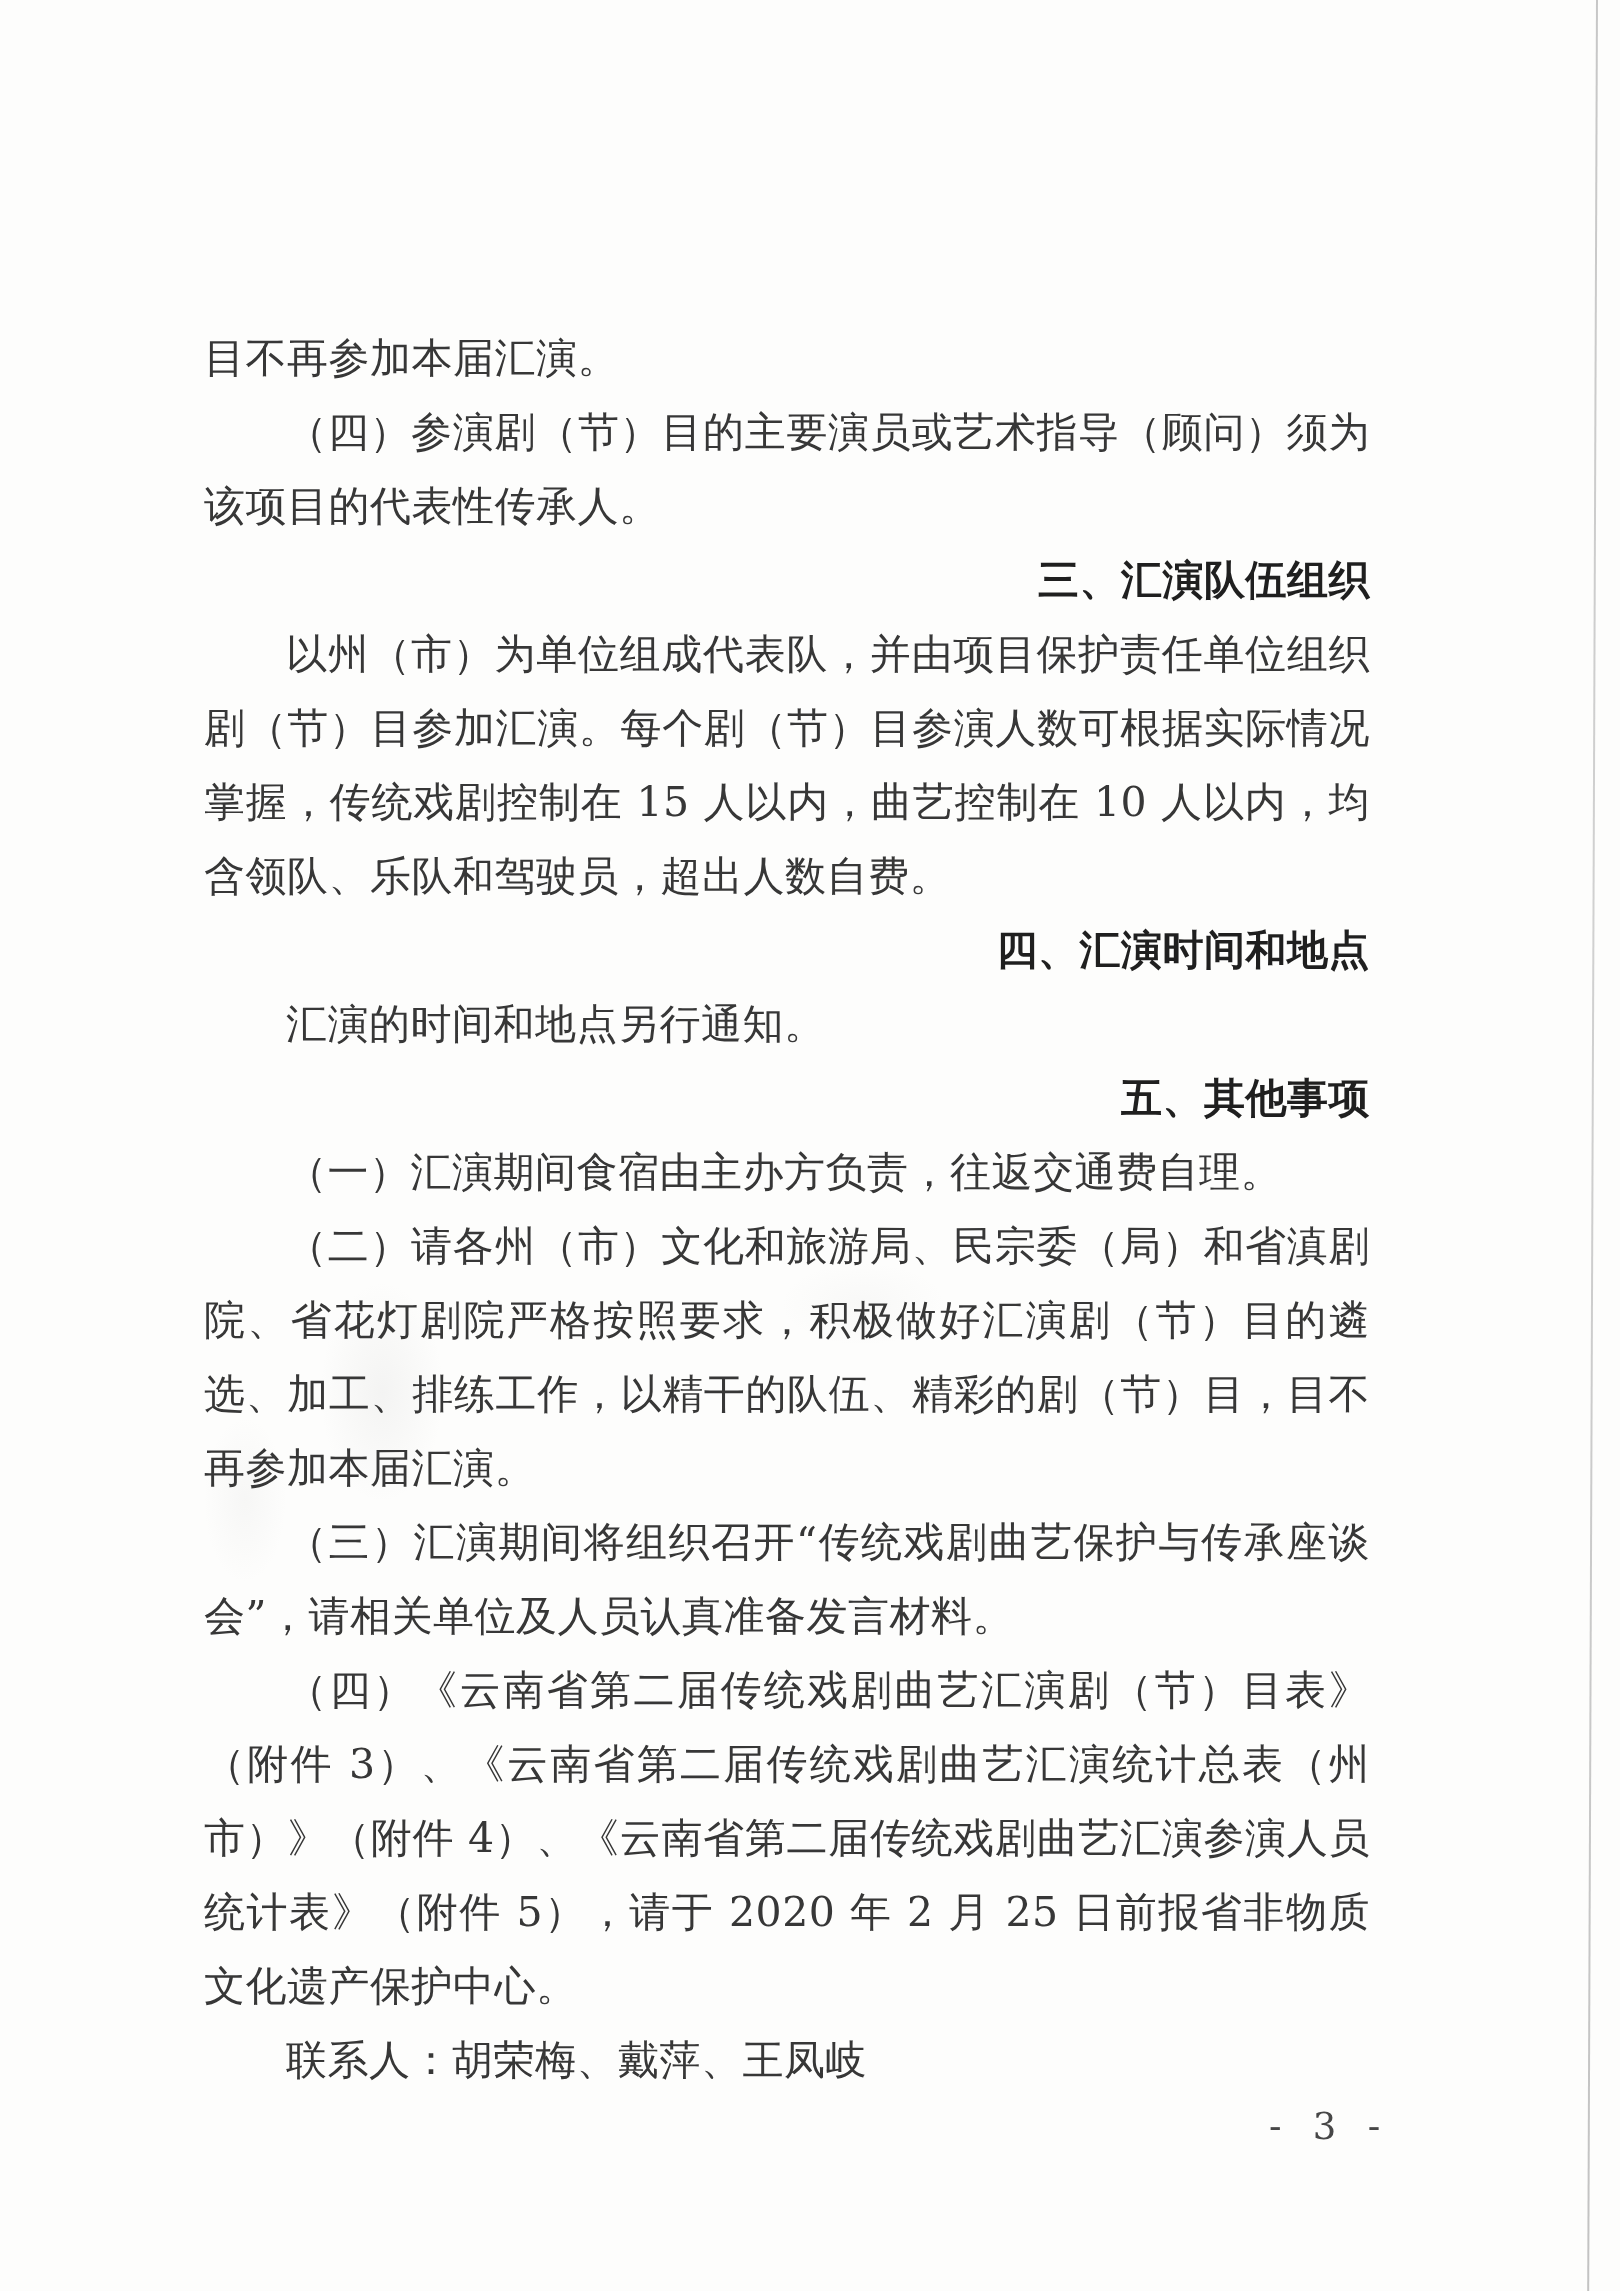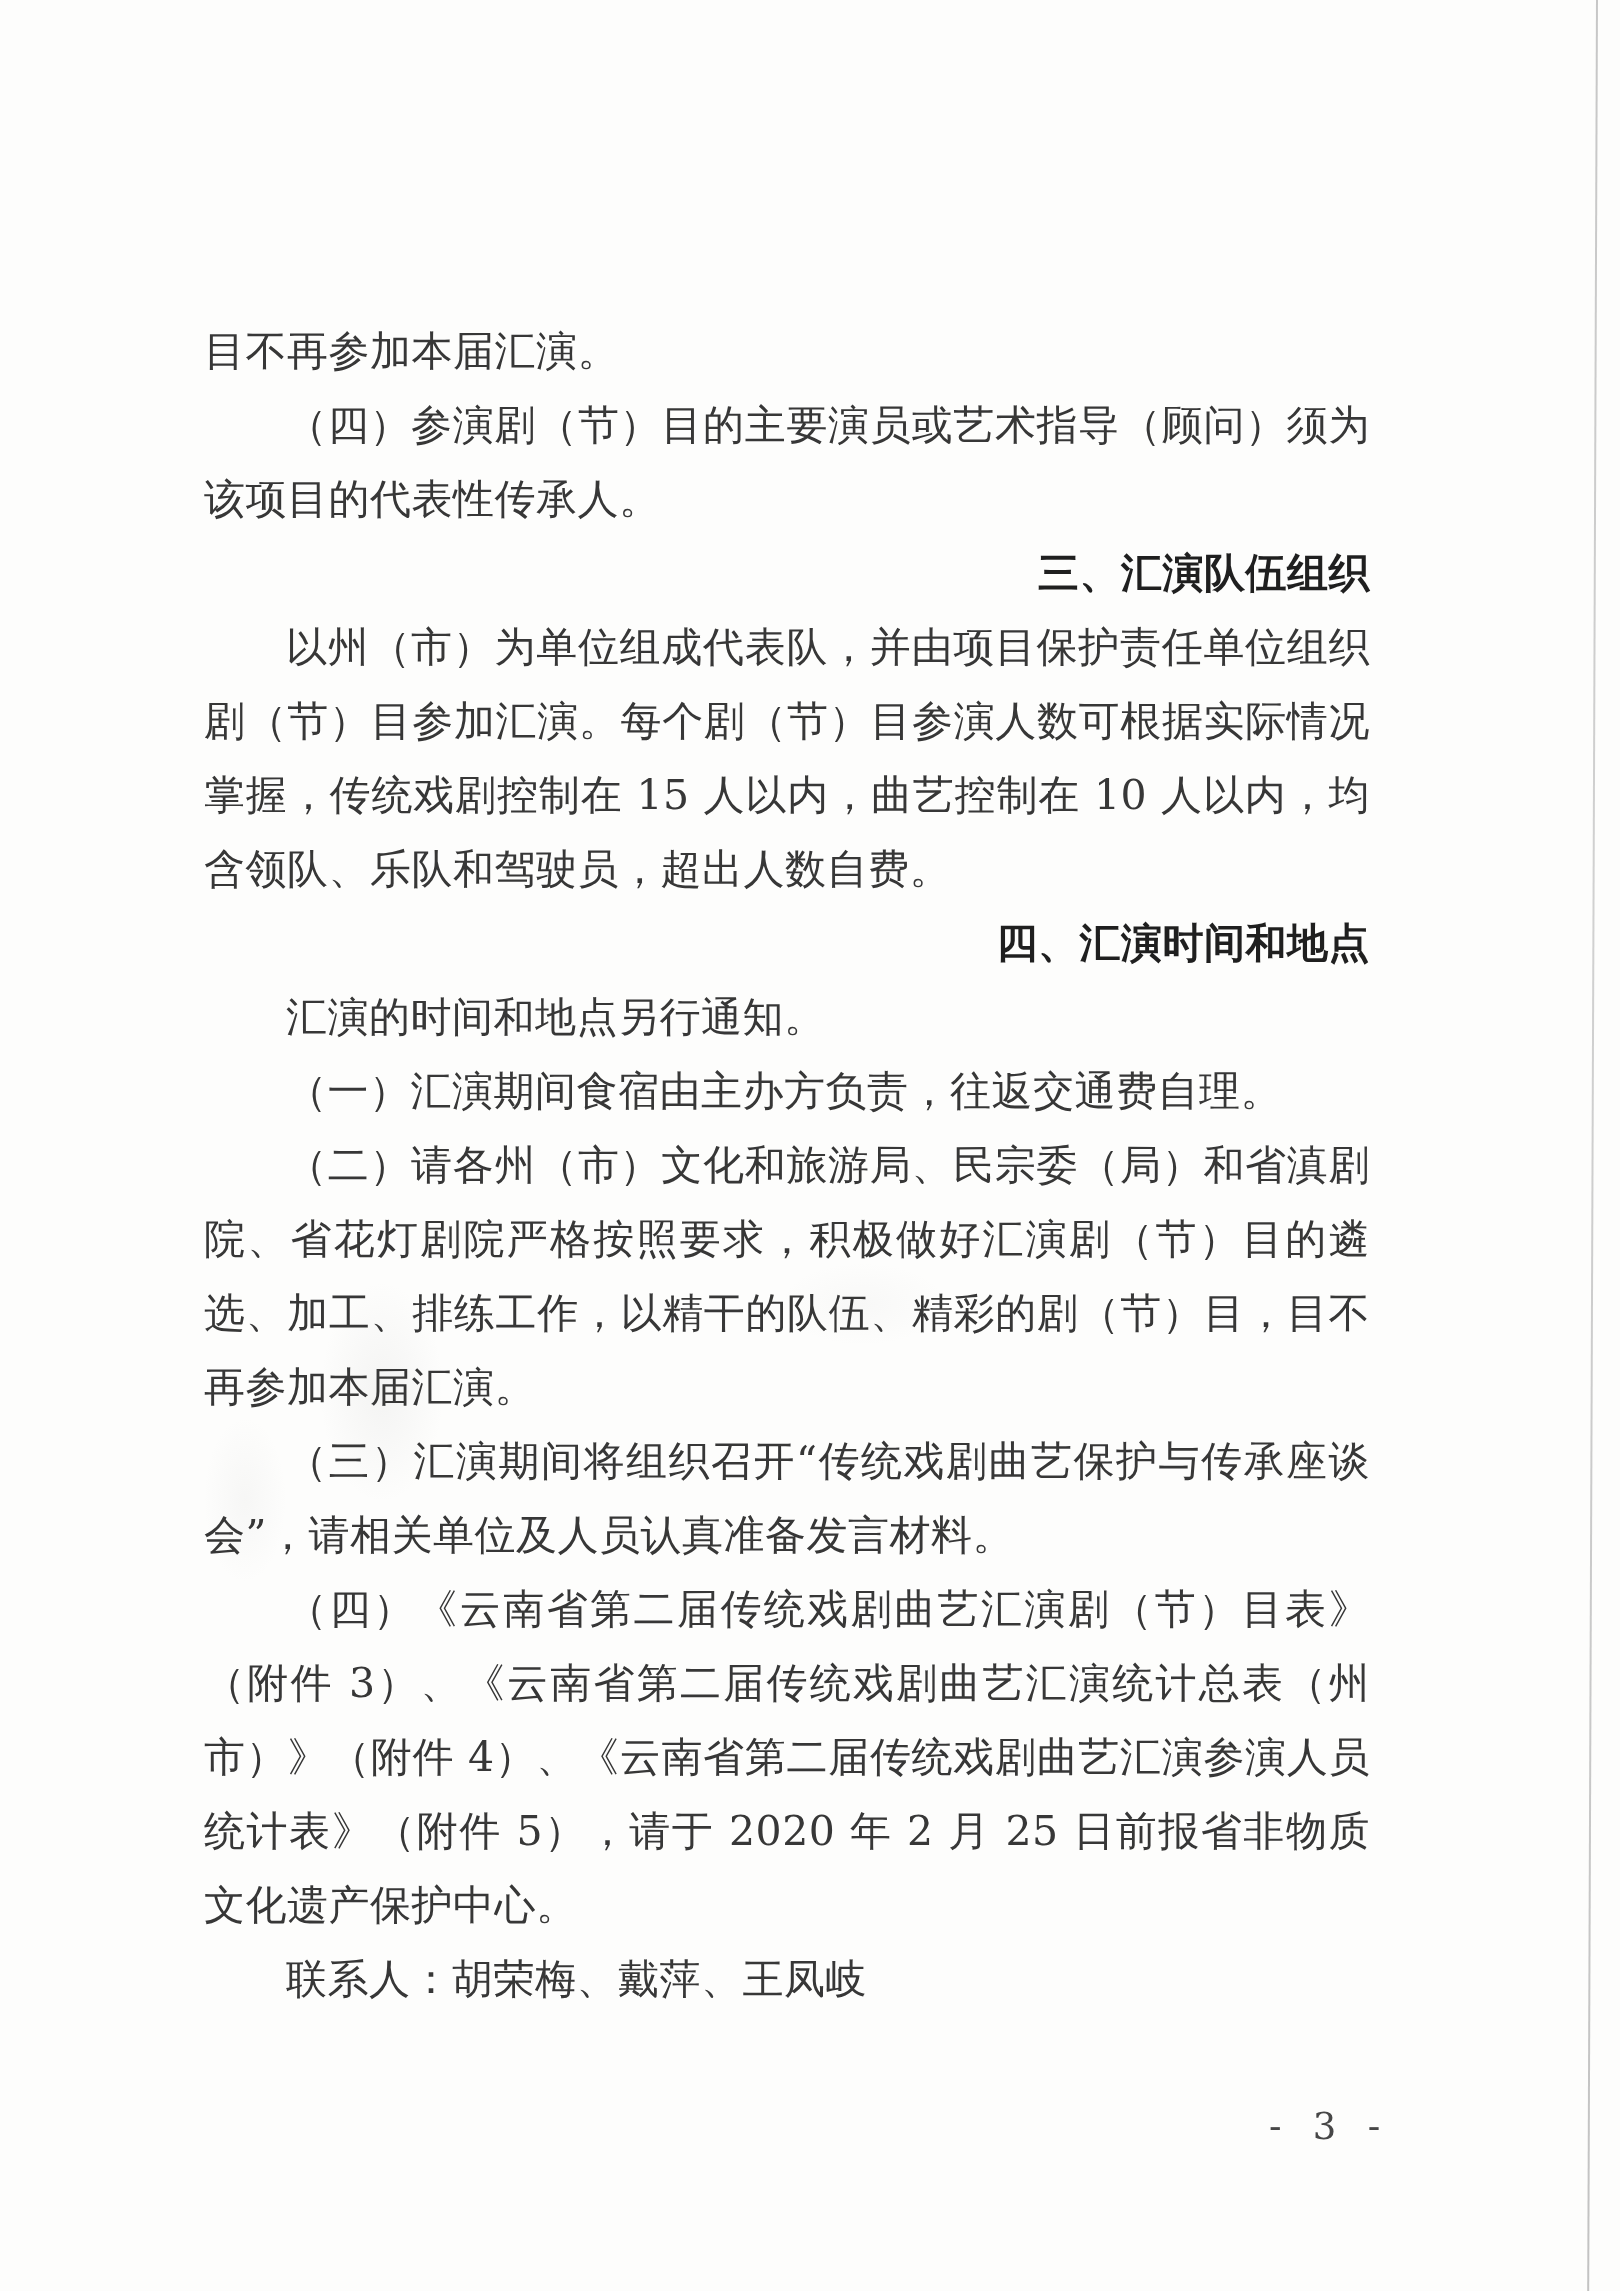--- a/index.html
+++ b/index.html
@@ -23,21 +23,21 @@
     inset: 0;
     background:
       radial-gradient(ellipse 88px 157px at 382px 1392px, rgba(160,160,160,0.10), rgba(160,160,160,0) 70%),
       radial-gradient(ellipse 59px 118px at 245px 1500px, rgba(170,170,170,0.08), rgba(170,170,170,0) 70%),
       radial-gradient(ellipse 118px 59px at 863px 1304px, rgba(170,170,170,0.06), rgba(170,170,170,0) 70%);
     pointer-events: none;
   }
   .doc-body {
     position: absolute;
     left: 204px;
-    top: 314px;
+    top: 321px;
     width: 1166px;
   }
   .doc-body p {
     margin: 0;
     font-size: 41px;
     line-height: 74px;
     text-align: justify;
     text-justify: inter-character;
     letter-spacing: 0.5px;
     word-break: normal;
@@ -80,20 +80,21 @@
 <body>
 
 <div class="page">
   <div class="doc-body" id="doc-body">
       <p class="continuation">目不再参加本届汇演。</p>
       <p class="paragraph">（四）参演剧（节）目的主要演员或艺术指导（顾问）须为该项目的代表性传承人。</p>
       <p class="heading">三、汇演队伍组织</p>
       <p class="paragraph">以州（市）为单位组成代表队，并由项目保护责任单位组织剧（节）目参加汇演。每个剧（节）目参演人数可根据实际情况掌握，传统戏剧控制在 15 人以内，曲艺控制在 10 人以内，均含领队、乐队和驾驶员，超出人数自费。</p>
       <p class="heading">四、汇演时间和地点</p>
       <p class="paragraph">汇演的时间和地点另行通知。</p>
+      <p class="heading">五、其他事项</p>
       <p class="paragraph">（一）汇演期间食宿由主办方负责，往返交通费自理。</p>
       <p class="paragraph">（二）请各州（市）文化和旅游局、民宗委（局）和省滇剧院、省花灯剧院严格按照要求，积极做好汇演剧（节）目的遴选、加工、排练工作，以精干的队伍、精彩的剧（节）目，目不再参加本届汇演。</p>
       <p class="paragraph">（三）汇演期间将组织召开“传统戏剧曲艺保护与传承座谈会”，请相关单位及人员认真准备发言材料。</p>
       <p class="paragraph">（四）《云南省第二届传统戏剧曲艺汇演剧（节）目表》（附件 3）、《云南省第二届传统戏剧曲艺汇演统计总表（州市）》（附件 4）、《云南省第二届传统戏剧曲艺汇演参演人员统计表》（附件 5），请于 2020 年 2 月 25 日前报省非物质文化遗产保护中心。</p>
       <p class="paragraph">联系人：胡荣梅、戴萍、王凤岐</p>
     </div>
   <div class="page-number">- 3 -</div>
   <div class="scan-line"></div>
 </div>
 

